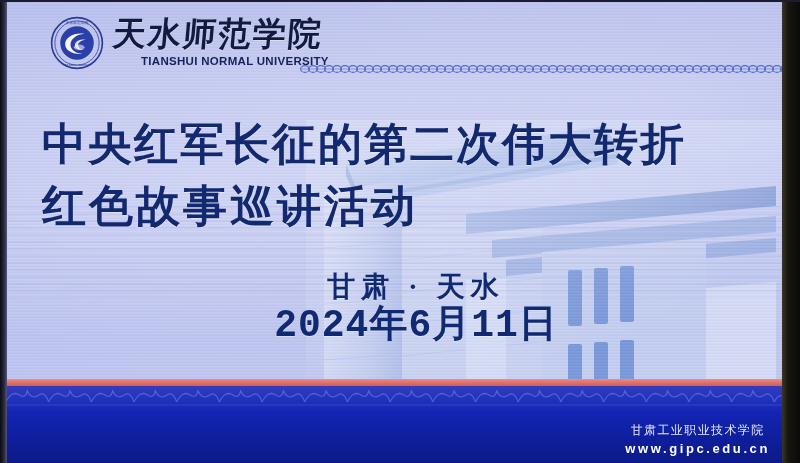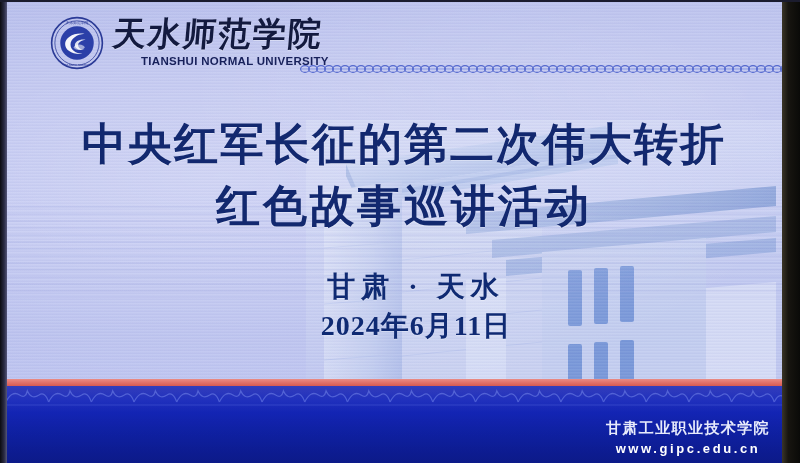--- a/index.html
+++ b/index.html
@@ -96,21 +96,20 @@
   #chain{
     position:absolute;
     left:294px;top:63px;width:488px;height:12px;
     z-index:5;opacity:.95;
   }
 
   
   #title-wrap{
     position:absolute;
     left:0;right:16px;top:114px;
-    text-align:center;
     z-index:7;
     margin-left:36px;
   }
   .title-line{
     font-family:"Liberation Serif","DejaVu Serif",serif;
     font-weight:700;
     font-size:44px;
     line-height:62px;
     color:#12286f;
     letter-spacing:2px;
@@ -127,21 +126,21 @@
     margin-left:44px;
   }
   .sub-line{
     font-family:"Liberation Serif","DejaVu Serif",serif;
     font-weight:700;
     color:#0f2a73;
     white-space:nowrap;
     text-shadow:0 1px 1px rgba(255,255,255,.35);
   }
   #sub-place{ font-size:28px;line-height:38px;letter-spacing:6px; }
-  #sub-date{ font-size:28px;line-height:40px;letter-spacing:1px; }
+  #sub-date{ font-size:38px;line-height:40px;letter-spacing:1px;font-family:Liberation Mono, monospace; }
 
   
   #red-stripe{
     position:absolute;left:0;right:0;top:379px;height:7px;
     background:linear-gradient(180deg,#e98c86 0%,#e2746d 45%,#d65a52 100%);
     z-index:8;
   }
   #blue-band{
     position:absolute;left:0;right:0;top:386px;height:77px;
     background:linear-gradient(180deg,#1b27b4 0%,#1526ba 18%,#1022ab 55%,#0d1d9b 100%);
@@ -159,21 +158,21 @@
   
   #watermark{
     position:absolute;
     right:12px;bottom:8px;
     text-align:center;
     z-index:12;
     line-height:1;
   }
   #wm-cn{
     font-family:"Liberation Serif","DejaVu Serif",serif;
-    font-size:15px;font-weight:700;
+    font-size:12px;font-weight:400;
     color:#f0f3ff;
     letter-spacing:1.4px;
     white-space:nowrap;
     opacity:.96;
   }
   #wm-url{
     margin-top:6px;
     font-size:13px;font-weight:700;
     color:#ffffff;
     letter-spacing:2.6px;

